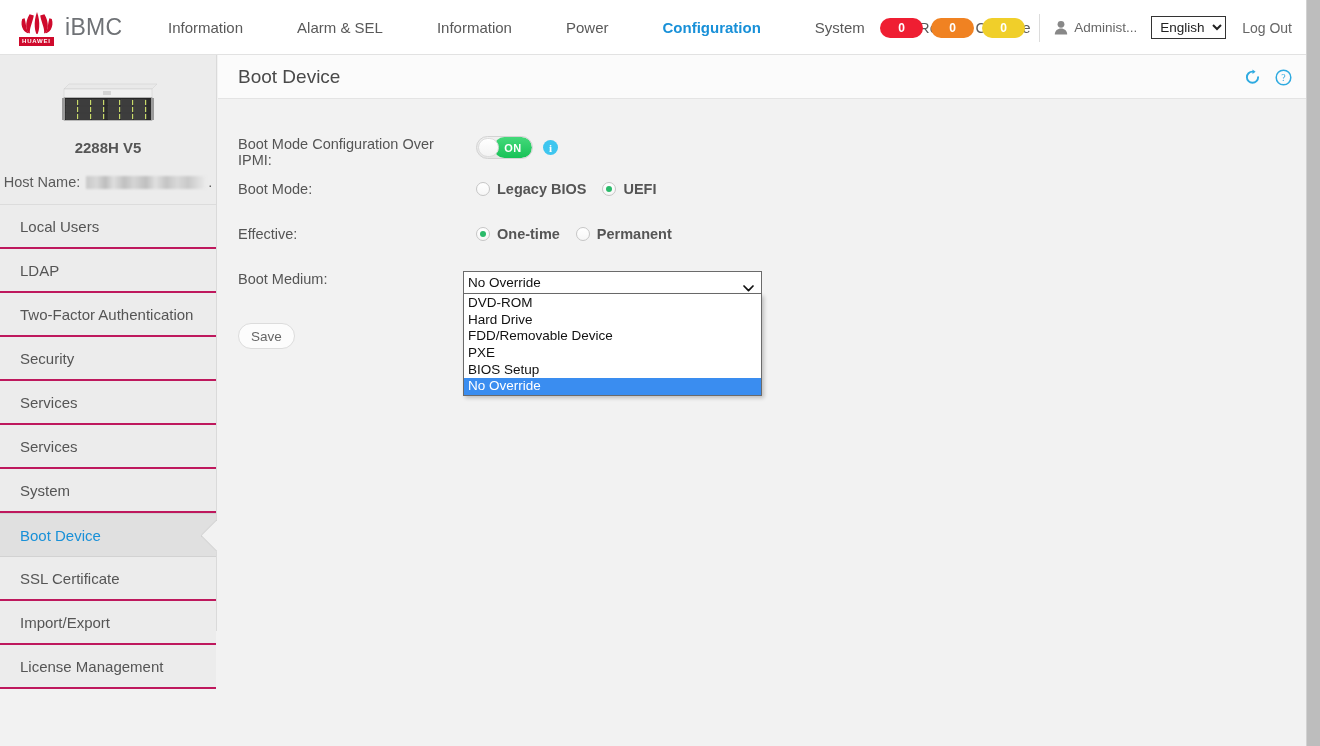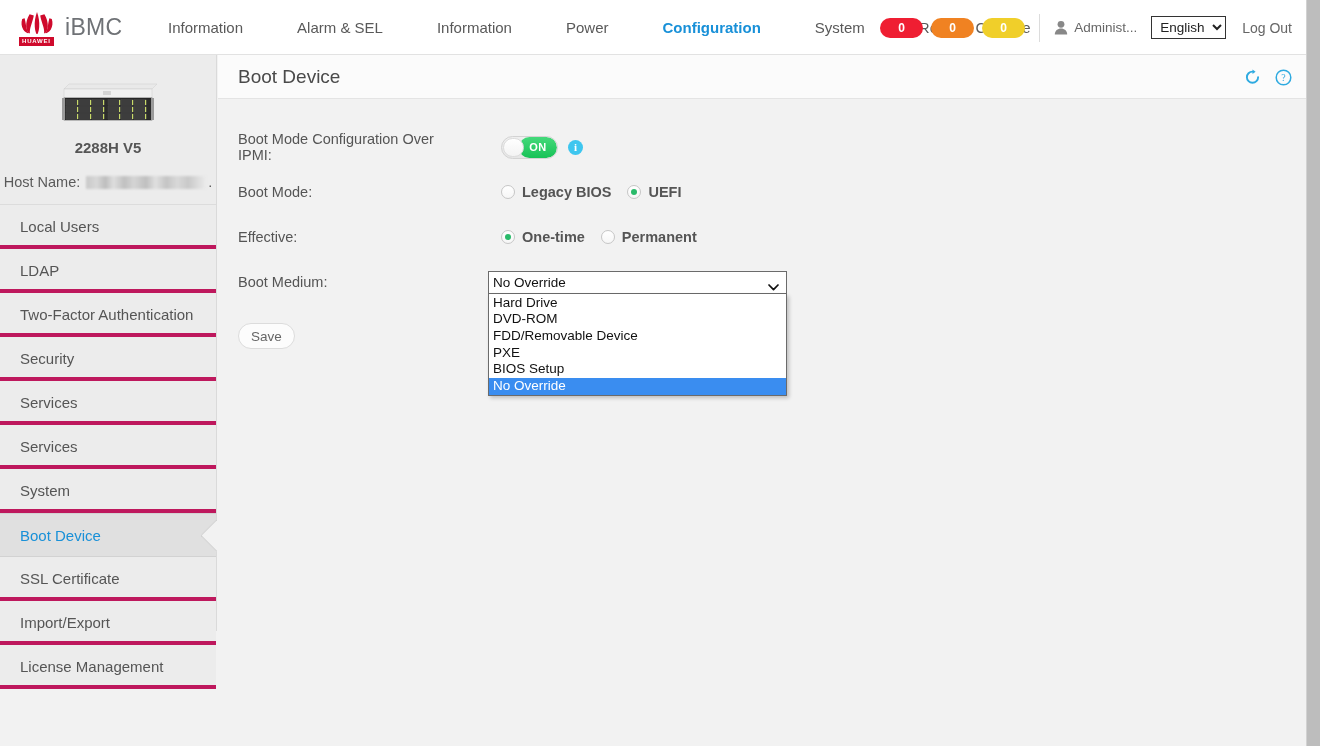--- a/index.html
+++ b/index.html
@@ -102,21 +102,21 @@
       #c4c4c4 67%, #d9d9d9 76%, #c9c9c9 85%, #ebebeb 100%);
     filter: blur(1.1px);
   }
   #host-dot { font-size: 14.5px; color: #5a5a5a; margin-left: 2px; }
 
   .menu-item {
     position: relative;
     height: 44px; line-height: 44px;
     padding-left: 20px;
     font-size: 15px; color: #555;
-    border-bottom: 4px solid #be185d;
+    border-bottom: 2px solid #be185d;
     cursor: pointer;
     background: #ececec;
   }
   .menu-item.active {
     background: #e0e0e0; color: #1890d8;
     border-top: 1px solid #d2d2d2;
     border-bottom: 1px solid #d2d2d2;
   }
   .menu-item.active .notch {
     position: absolute; right: -1px; top: 0;
@@ -148,22 +148,22 @@
   }
   #head-icons {
     position: absolute; right: 14px; top: 0; height: 44px;
     display: flex; align-items: center; gap: 14px;
   }
   .head-icon { cursor: pointer; display: flex; }
 
   #form-area { position: relative; padding-top: 37px; }
   .form-row {
     position: relative;
-    display: flex; align-items: center;
-    height: 22px; margin-bottom: 23px; gap: 25px;
+    display: flex; align-items: flex-start;
+    height: 22px; margin-bottom: 23px;
   }
   .form-label {
     width: 240px; padding-left: 20px;
     font-size: 14.5px; color: #555;
   }
   .form-field { display: flex; align-items: center; }
 
   
   .toggle {
     position: relative; width: 57px; height: 23px;
@@ -468,22 +468,22 @@
         <div id="select-wrap">
           <div class="select-box">
             <span>No Override</span>
             <span class="caret">
               <svg width="11" height="7" viewBox="0 0 11 7" xmlns="http://www.w3.org/2000/svg">
                 <polyline points="1,1 5.5,5.6 10,1" fill="none" stroke="#111" stroke-width="1.7" stroke-linecap="round" stroke-linejoin="round"></polyline>
               </svg>
             </span>
           </div>
           <div class="select-list">
+            <div class="select-option">DVD-ROM</div>
             <div class="select-option">Hard Drive</div>
-            <div class="select-option">DVD-ROM</div>
             <div class="select-option">FDD/Removable Device</div>
             <div class="select-option">PXE</div>
             <div class="select-option">BIOS Setup</div>
             <div class="select-option selected">No Override</div>
           </div>
         </div>
       </div>
     </div>
 
     <div id="save-row">

